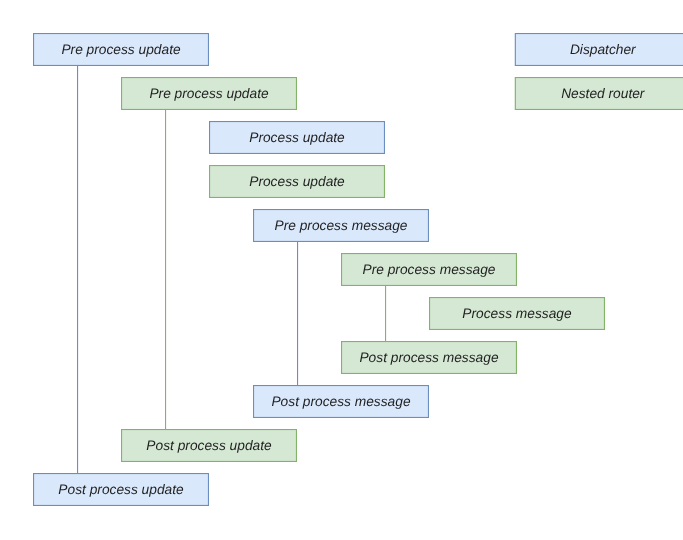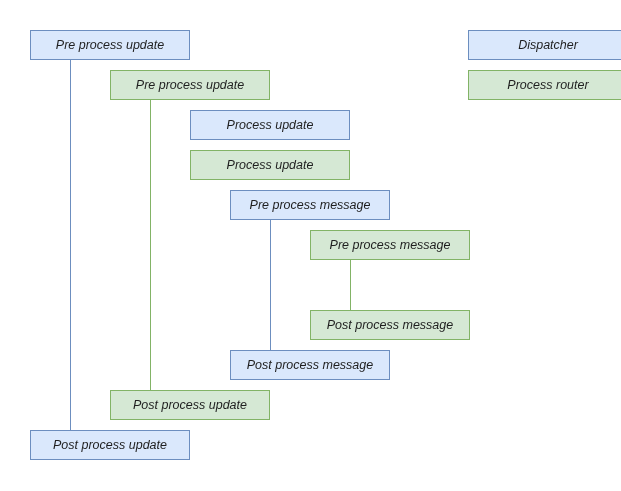--- a/index.html
+++ b/index.html
@@ -104,20 +104,23 @@
   </div>
 
   <div class="node dispatcher" style="left:230px; top:190px; width:160px; height:30px;">
     <span>Pre process message</span>
   </div>
 
   <div class="node router" style="left:310px; top:230px; width:160px; height:30px;">
     <span>Pre process message</span>
   </div>
 
+  <div class="node router" style="left:390px; top:270px; width:160px; height:30px;">
+    <span>Process message</span>
+  </div>
 
   <div class="node router" style="left:310px; top:310px; width:160px; height:30px;">
     <span>Post process message</span>
   </div>
 
   <div class="node dispatcher" style="left:230px; top:350px; width:160px; height:30px;">
     <span>Post process message</span>
   </div>
 
   <div class="node router" style="left:110px; top:390px; width:160px; height:30px;">
@@ -126,16 +129,16 @@
 
   <div class="node dispatcher" style="left:30px; top:430px; width:160px; height:30px;">
     <span>Post process update</span>
   </div>
 
   <div class="legend-node dispatcher" style="left:430px; top:30px; width:160px; height:30px;">
     <span>Dispatcher</span>
   </div>
 
   <div class="legend-node router" style="left:430px; top:70px; width:160px; height:30px;">
-    <span>Process router</span>
+    <span>Nested router</span>
   </div>
 
 </div>
 
 </body></html>

